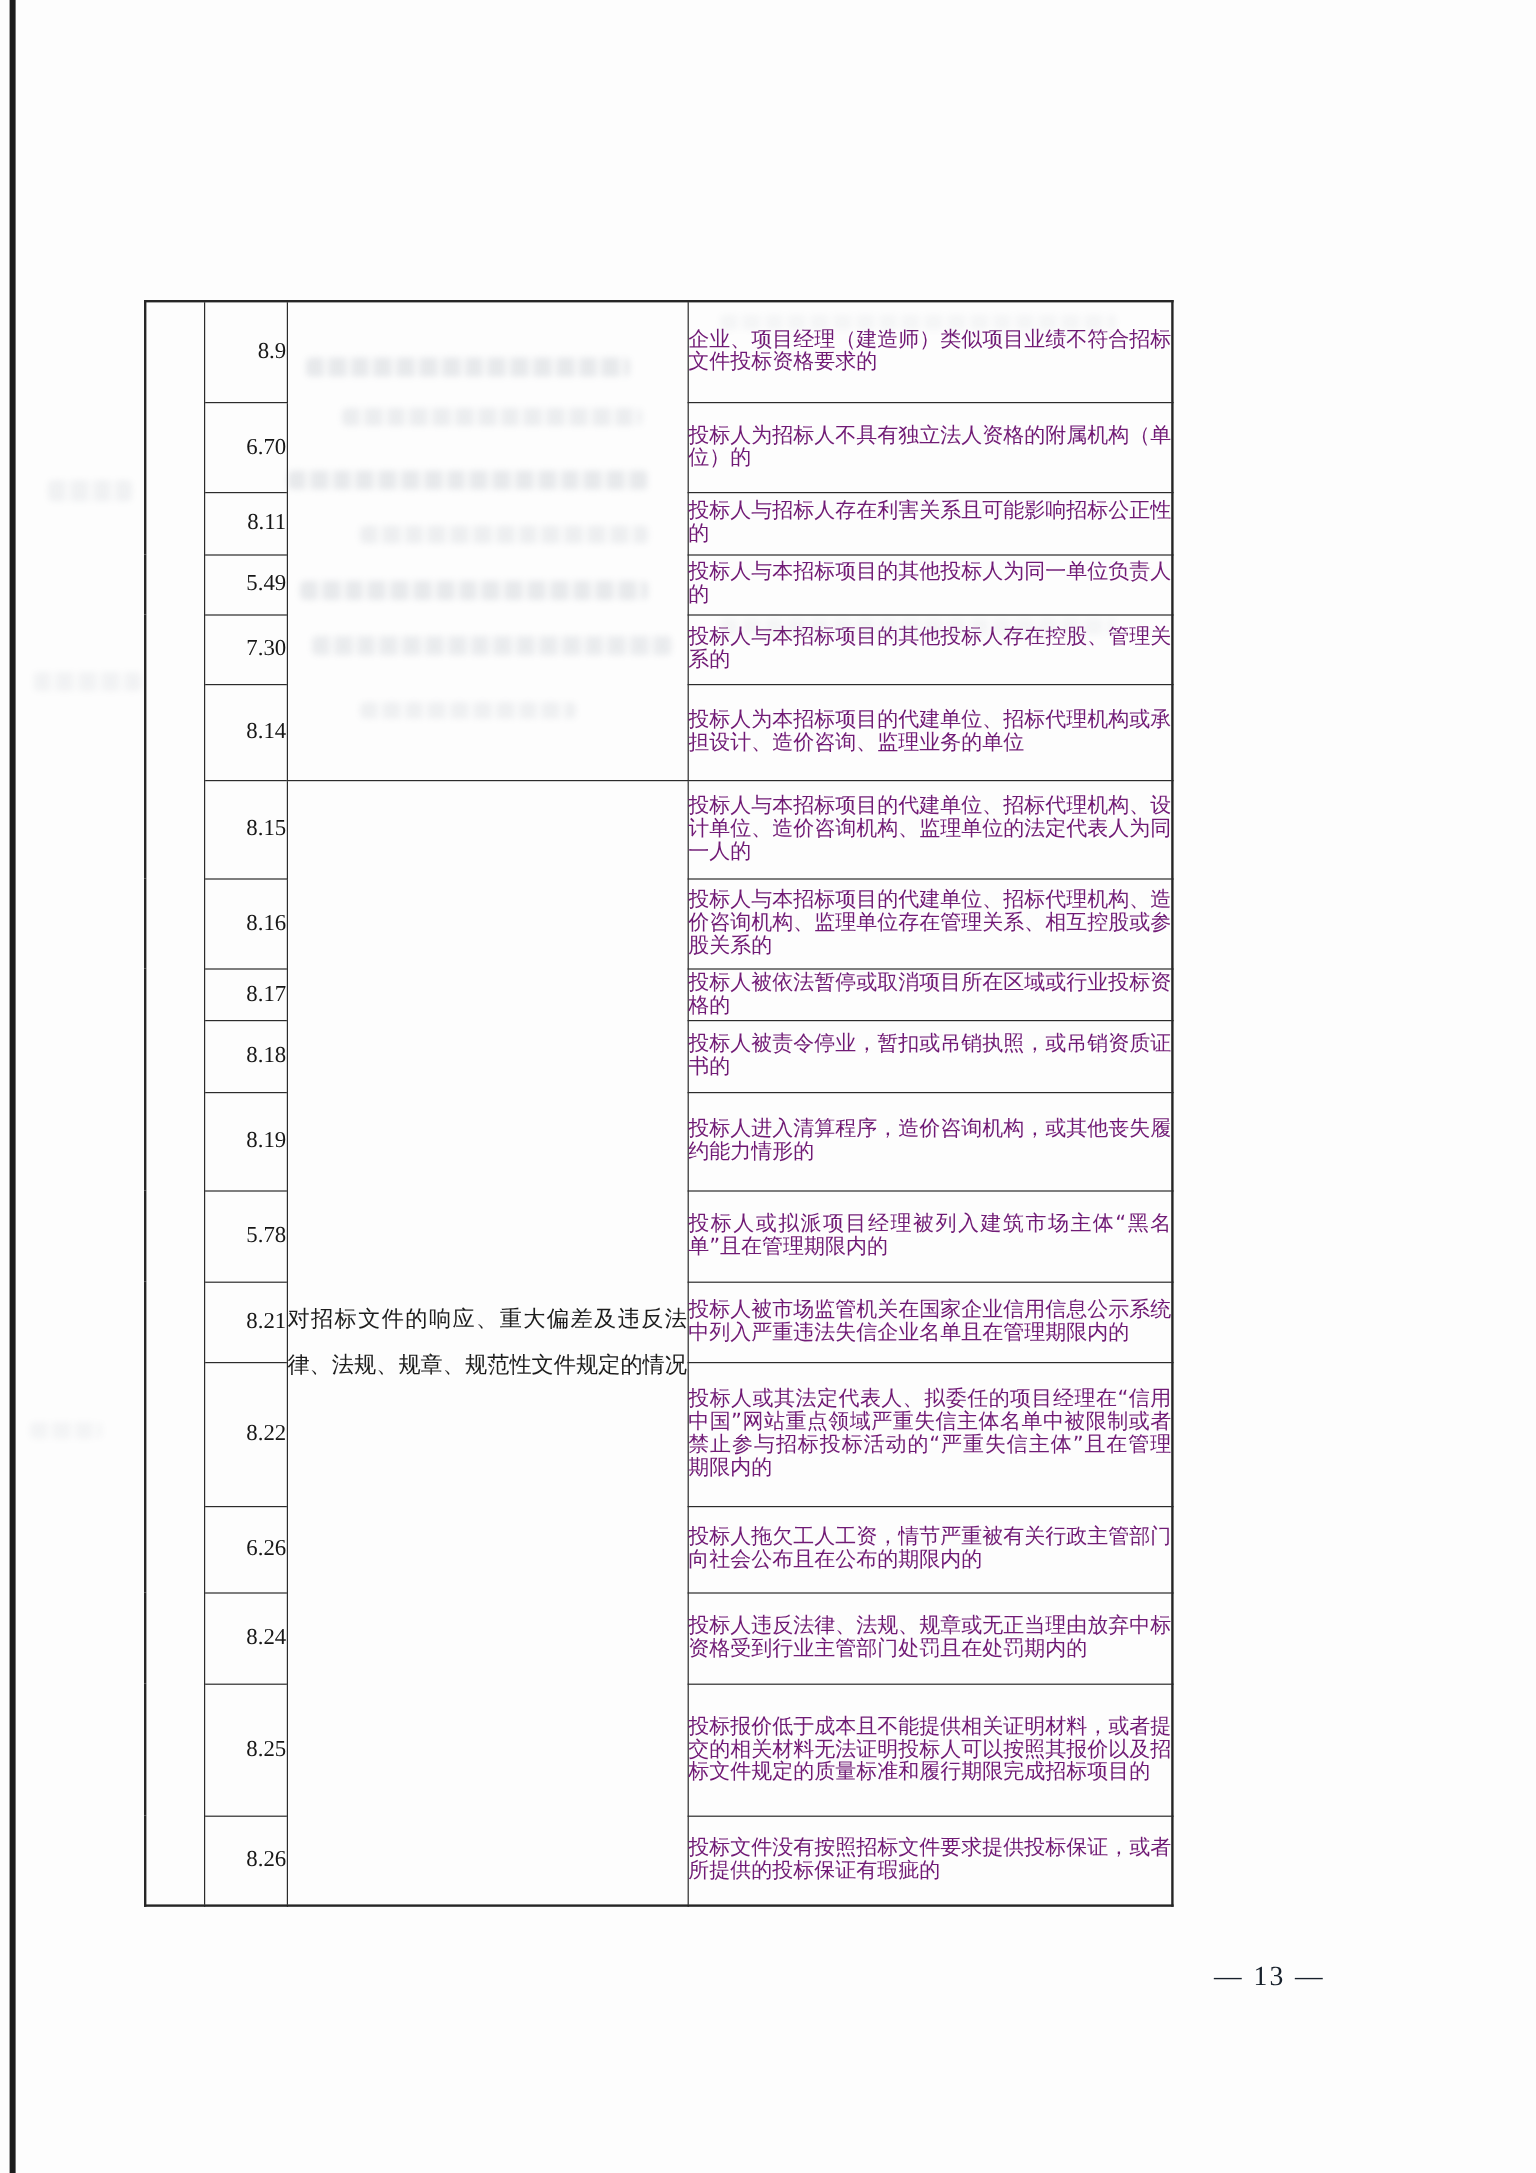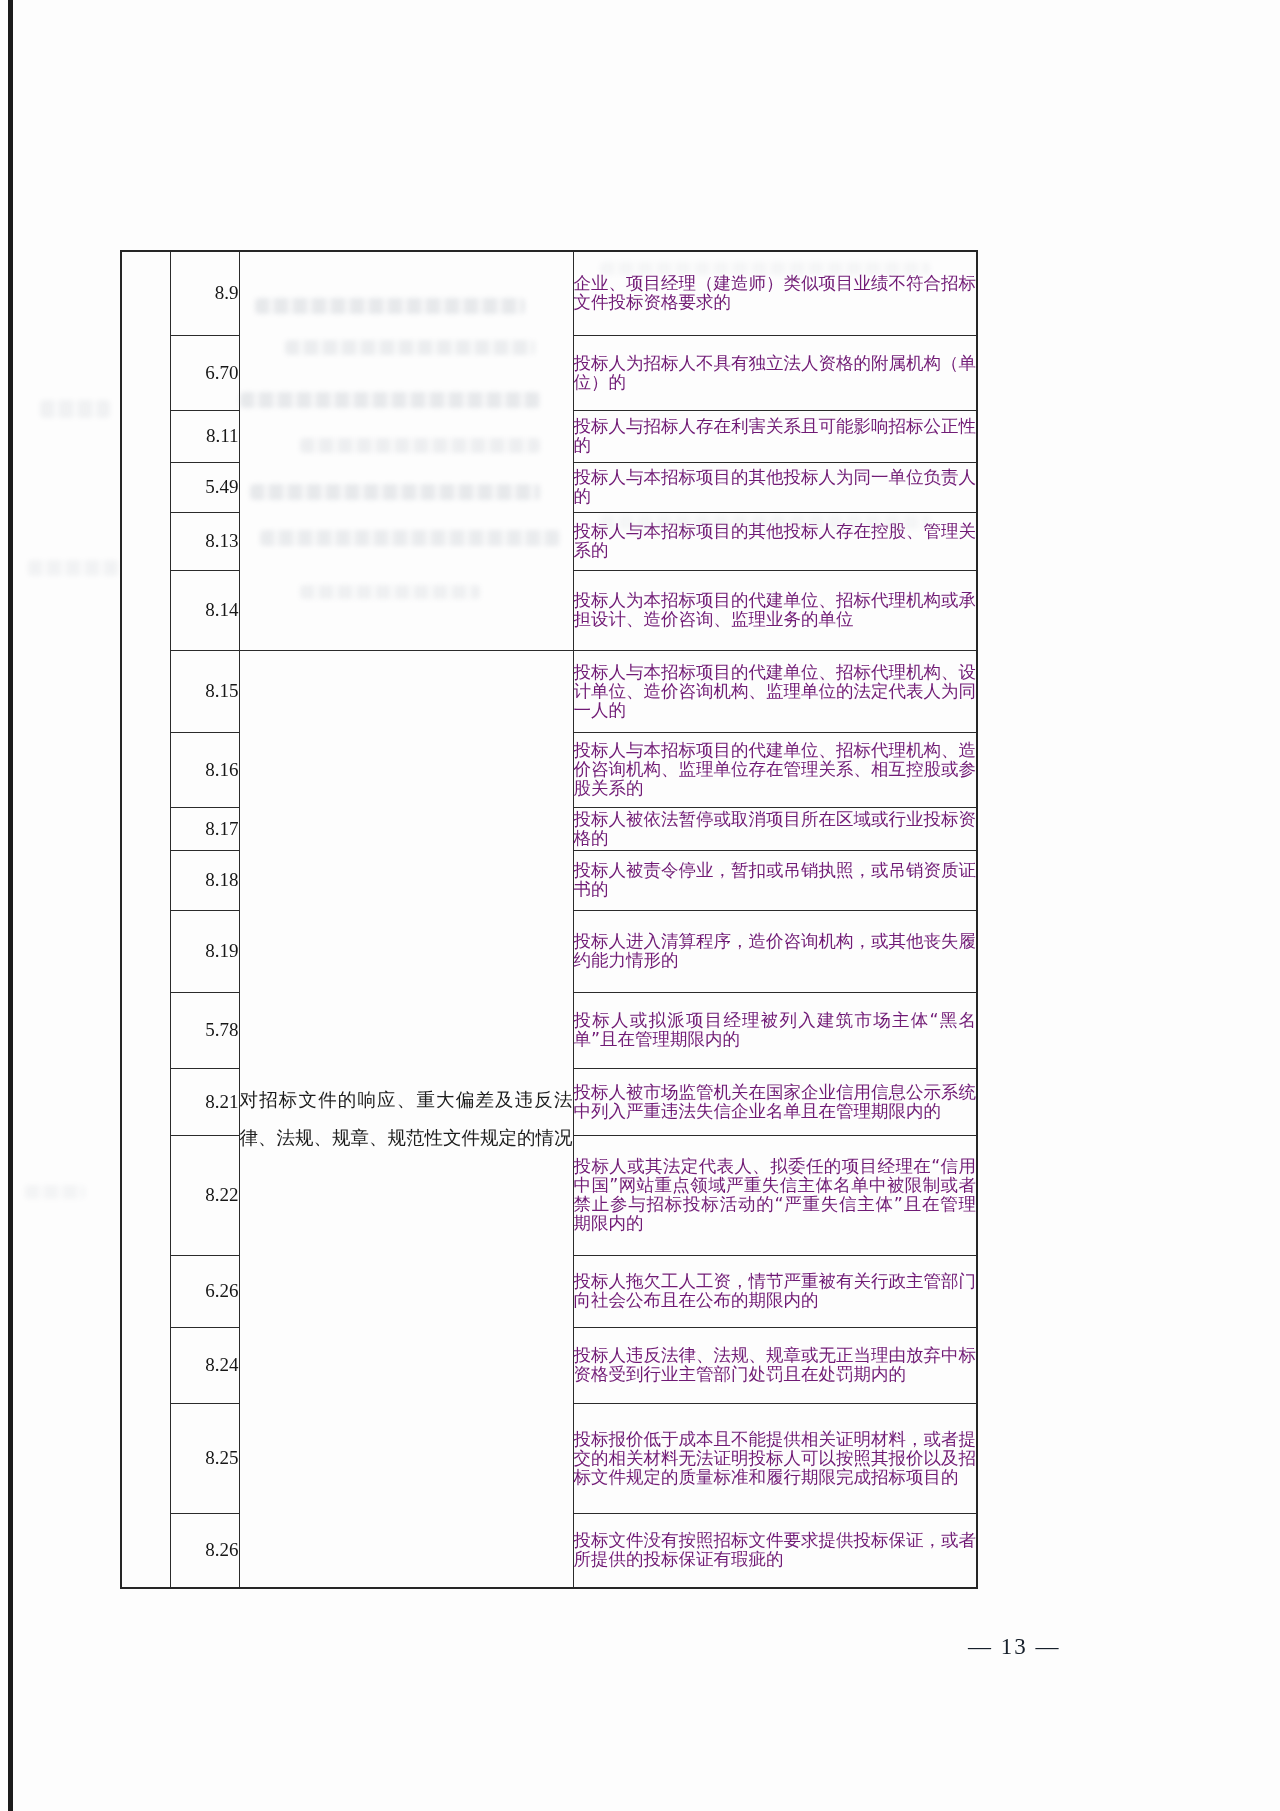--- a/index.html
+++ b/index.html
@@ -65,24 +65,24 @@
     line-height: 19px;
     padding: 4px 7px 4px 10px;
     text-align: justify;
     text-align-last: left;
     color: #701a75;
   }
 
   
   .page-number {
     position: absolute;
-    left: 968px;
+    left: 988px;
     top: 1634px;
     width: 140px;
-    text-align: left;
+    text-align: center;
     font-family: "Liberation Serif", "DejaVu Serif", serif;
     font-size: 23px;
     letter-spacing: 2px;
     color: #17202b;
   }
 
   
   .smudge {
     position: absolute;
     background: repeating-linear-gradient(90deg,
@@ -119,21 +119,21 @@
     </tr>
     <tr style="height:52px">
       <td class="num-cell">8.11</td>
       <td class="desc-cell">投标人与招标人存在利害关系且可能影响招标公正性的</td>
     </tr>
     <tr style="height:50px">
       <td class="num-cell">5.49</td>
       <td class="desc-cell">投标人与本招标项目的其他投标人为同一单位负责人的</td>
     </tr>
     <tr style="height:58px">
-      <td class="num-cell">8.13</td>
+      <td class="num-cell">7.30</td>
       <td class="desc-cell">投标人与本招标项目的其他投标人存在控股、管理关系的</td>
     </tr>
     <tr style="height:80px">
       <td class="num-cell">8.14</td>
       <td class="desc-cell">投标人为本招标项目的代建单位、招标代理机构或承担设计、造价咨询、监理业务的单位</td>
     </tr>
     <tr style="height:82px">
       <td class="num-cell">8.15</td>
       <td class="cat-cell" rowspan="12">对招标文件的响应、重大偏差及违反法律、法规、规章、规范性文件规定的情况</td>
       <td class="desc-cell">投标人与本招标项目的代建单位、招标代理机构、设计单位、造价咨询机构、监理单位的法定代表人为同一人的</td>

